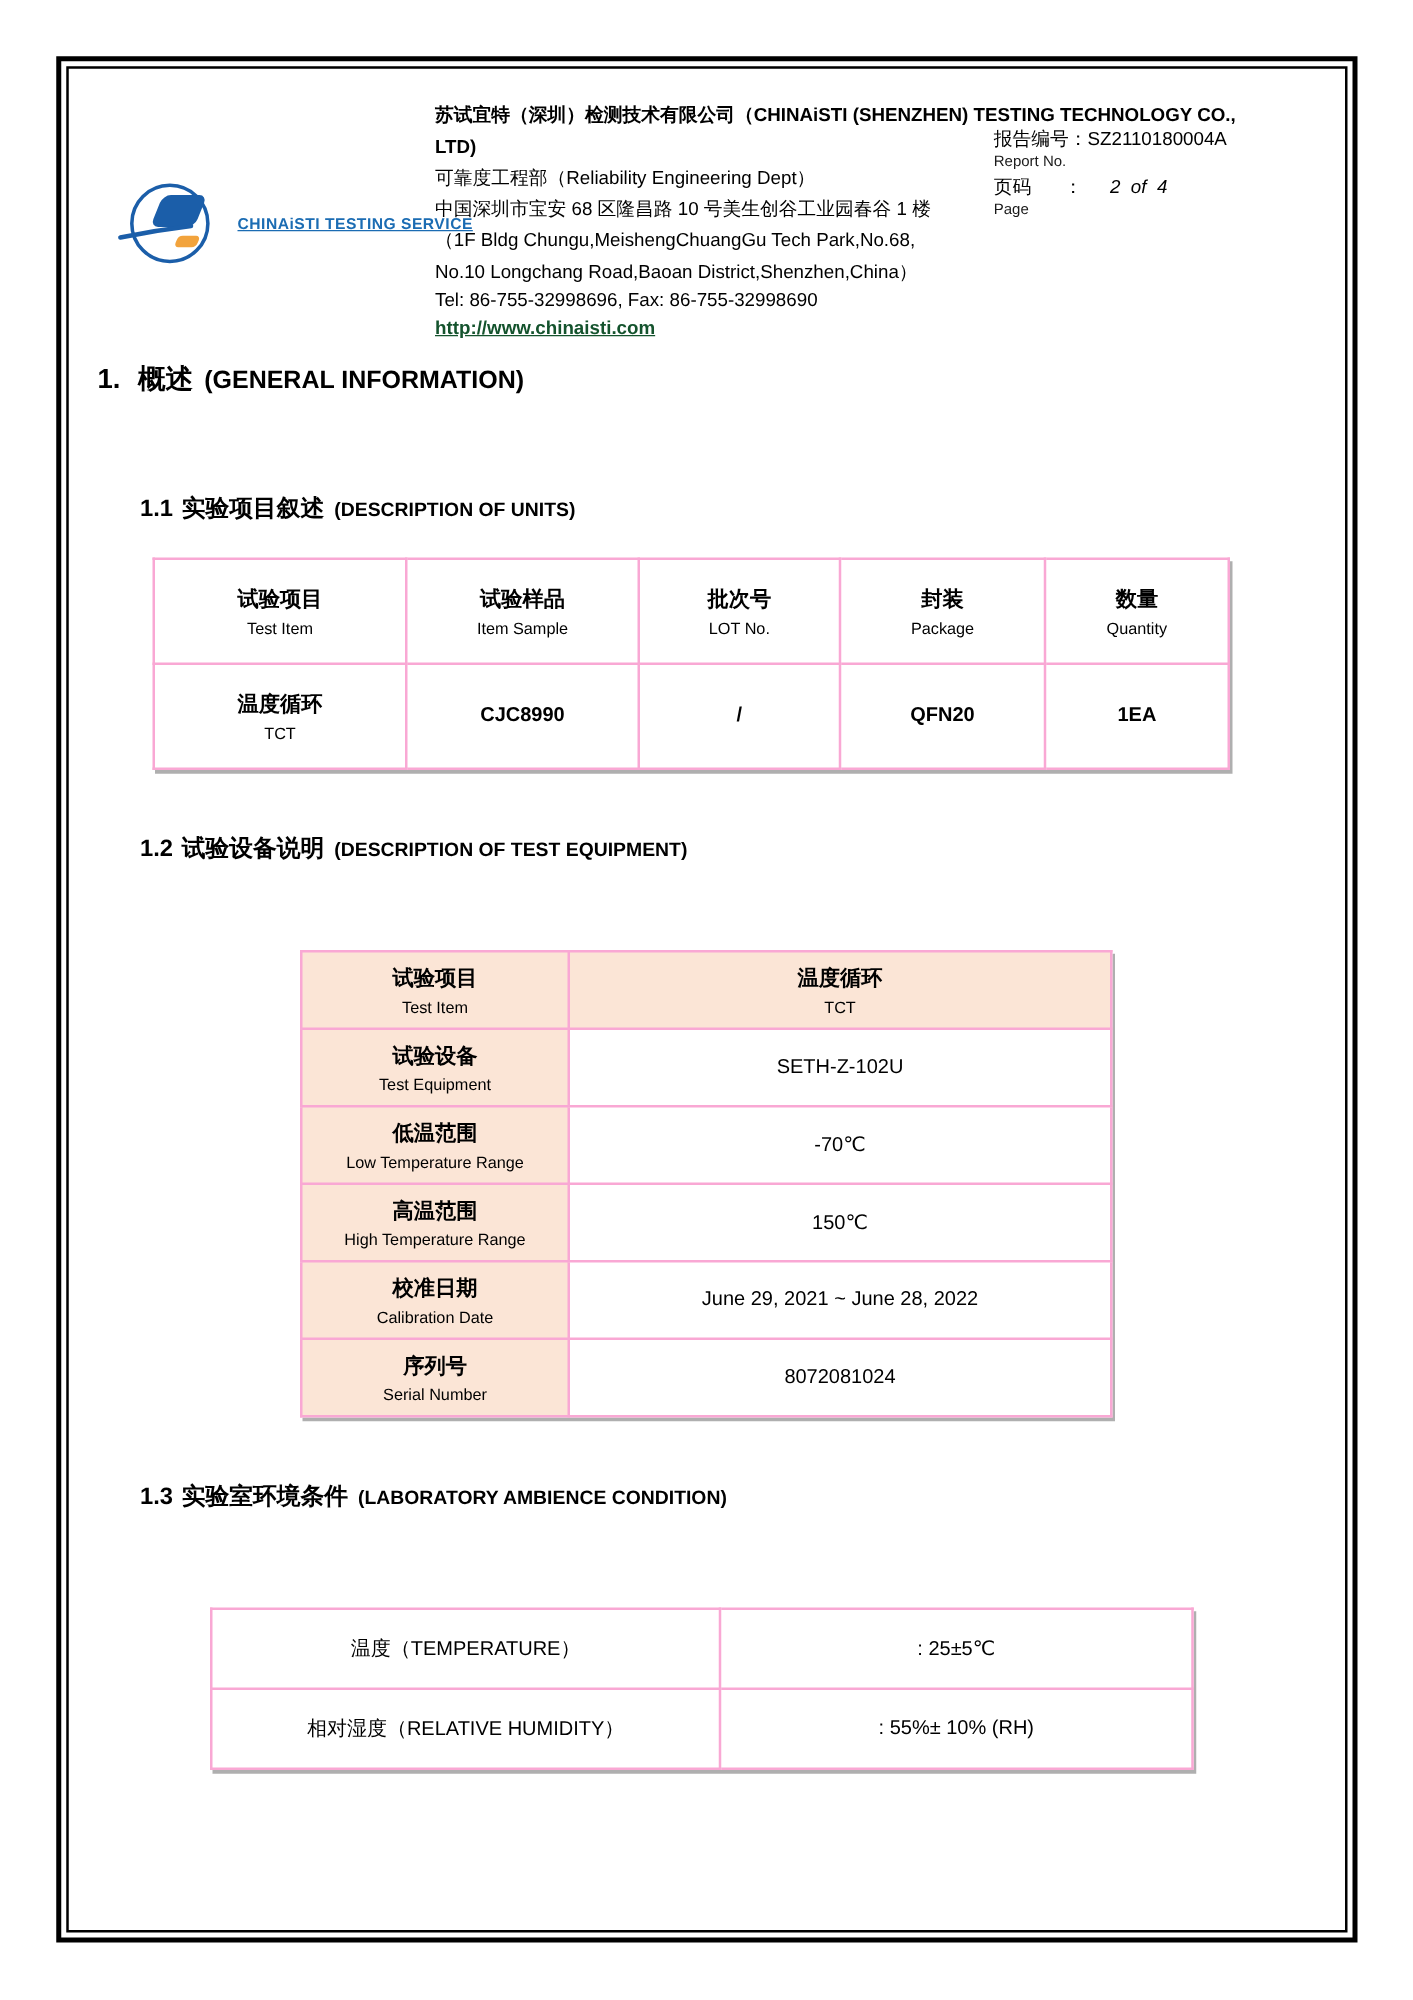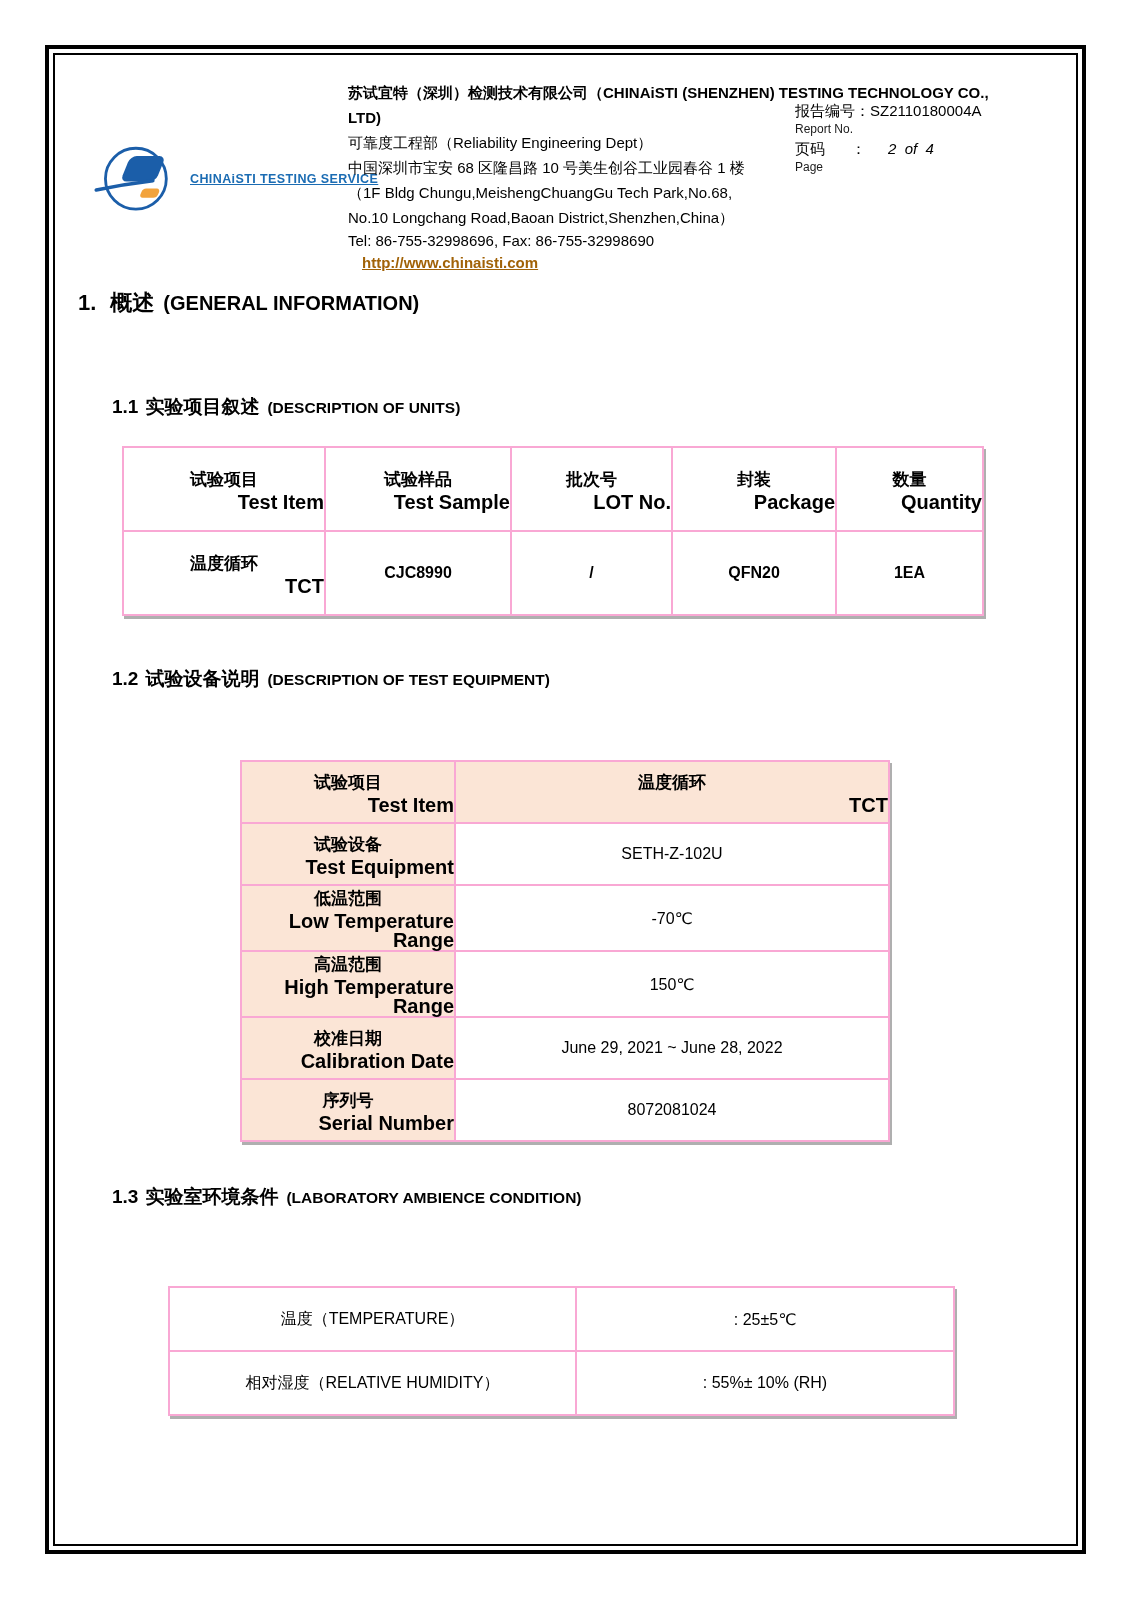--- a/index.html
+++ b/index.html
@@ -19,21 +19,21 @@
   .logo-text{margin-left:6px;}
   .logo-cn{font-size:42px;font-weight:700;color:#1b5ea9;letter-spacing:4px;line-height:46px;}
   .logo-en{font-size:12.5px;font-weight:700;color:#1b6cb3;letter-spacing:0.4px;margin-top:2px;text-decoration:underline;}
 
   
   .head-block{position:absolute;left:348px;top:80px;width:655px;font-size:15px;line-height:25px;}
   .head-co{font-weight:700;}
   .head-line{white-space:nowrap;}
   .head-tel{line-height:22px;}
   .head-link-row{line-height:22px;}
-  .head-link{color:#a16207;font-weight:700;text-decoration:underline;margin-left:14px;}
+  .head-link{color:#14532d;font-weight:700;text-decoration:underline;}
 
   .report-block{position:absolute;left:795px;top:102px;font-size:15px;}
   .rep-row{display:flex;align-items:baseline;}
   .rep-sub{font-size:12px;color:#1a1a1a;margin-top:1px;}
   .rep-val{white-space:pre;}
   .page-colon{margin-left:26px;}
   .page-val{margin-left:22px;white-space:pre;font-style:italic;}
   .rep-row2{margin-top:4px;}
 
   
@@ -47,21 +47,21 @@
   .sub-sec .en{font-size:15.5px;margin-left:8px;}
   .sec11{left:112px;top:394px;}
   .sec12{left:112px;top:666px;}
   .sec13{left:112px;top:1184px;}
 
   
   table.doc-table{border-collapse:collapse;position:absolute;table-layout:fixed;
     box-shadow:2px 3px 0 rgba(110,110,110,0.55);background:#fff;}
   table.doc-table td{border:2px solid #f9a8d4;text-align:center;vertical-align:middle;padding:0;}
   .cellcn{font-size:17px;font-weight:700;line-height:26px;}
-  .cellen{font-size:20px;font-weight:700;line-height:19px;text-align:right;}
+  .cellen{font-size:13px;font-weight:400;line-height:19px;}
   .valb{font-size:16px;font-weight:700;}
   .valr{font-size:16px;font-weight:400;}
 
   
   .units-table{left:122px;top:446px;width:860px;}
   .units-table td{height:82px;}
   col.uc1{width:202px}col.uc2{width:186px}col.uc3{width:161px}col.uc4{width:164px}col.uc5{width:147px}
 
   
   .equip-table{left:240px;top:760px;width:648px;}
@@ -137,21 +137,21 @@
       <col class="uc5">
     </colgroup>
   <tbody>
       <tr>
     <td>
       <div class="cellcn">试验项目</div>
       <div class="cellen">Test Item</div>
     </td>
     <td>
       <div class="cellcn">试验样品</div>
-      <div class="cellen">Test Sample</div>
+      <div class="cellen">Item Sample</div>
     </td>
     <td>
       <div class="cellcn">批次号</div>
       <div class="cellen">LOT No.</div>
     </td>
     <td>
       <div class="cellcn">封装</div>
       <div class="cellen">Package</div>
     </td>
     <td>

